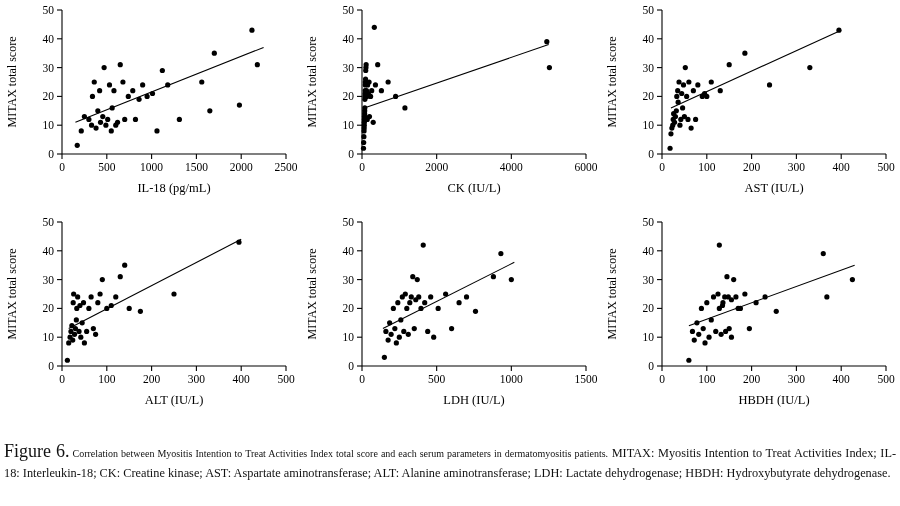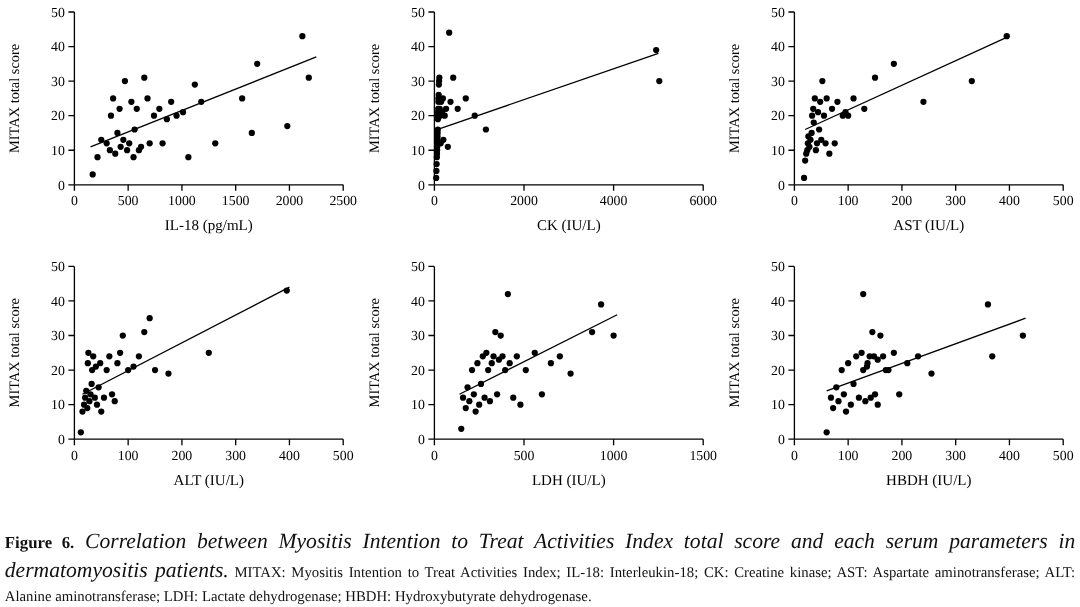--- a/index.html
+++ b/index.html
@@ -30,22 +30,22 @@
   #caption{
     position:absolute;left:0;top:440px;width:900px;
     padding:0 4px;
     box-sizing:border-box;
     font-family:"Liberation Serif", serif;
     font-size:13.2px;
     line-height:1.33;
     color:#111;
     text-align:justify;
   }
-  #caption .fignum{font-weight:bold;font-size:14px;}
-  #caption .main{font-size:18px;font-style:italic;}
+  #caption .fignum{font-weight:normal;font-size:18px;}
+  #caption .main{font-size:10px;}
   #caption .abbrev{font-size:12.3px;}
 </style>
 </head>
 <body>
 
 <div id="page">
 
   <div class="grid">
     <div class="cell">
       <div class="plot-wrap">

